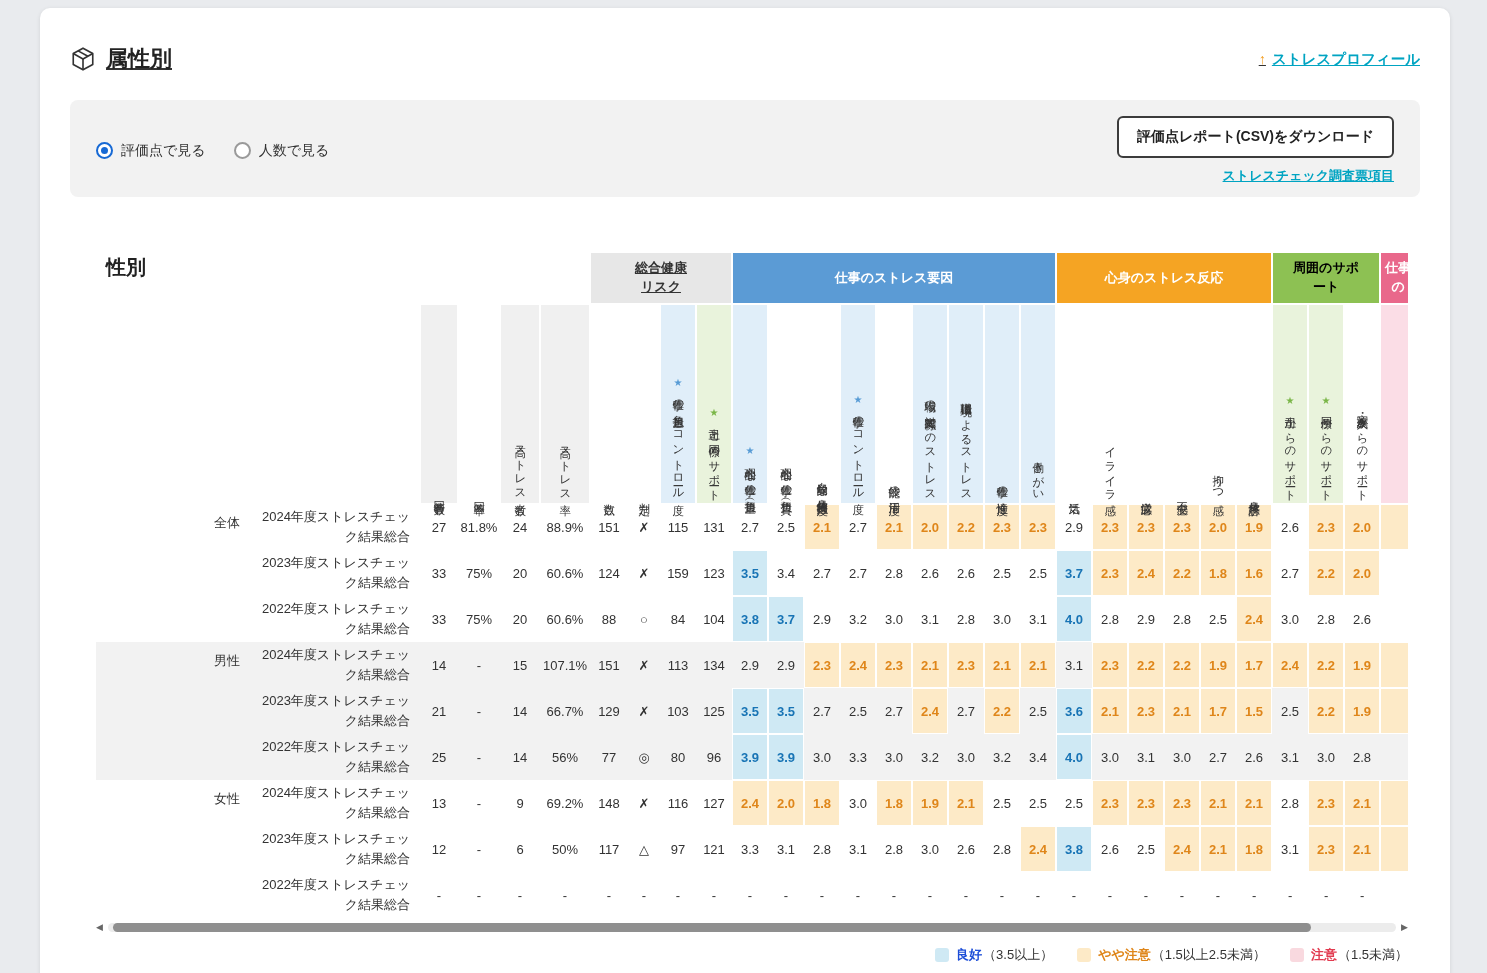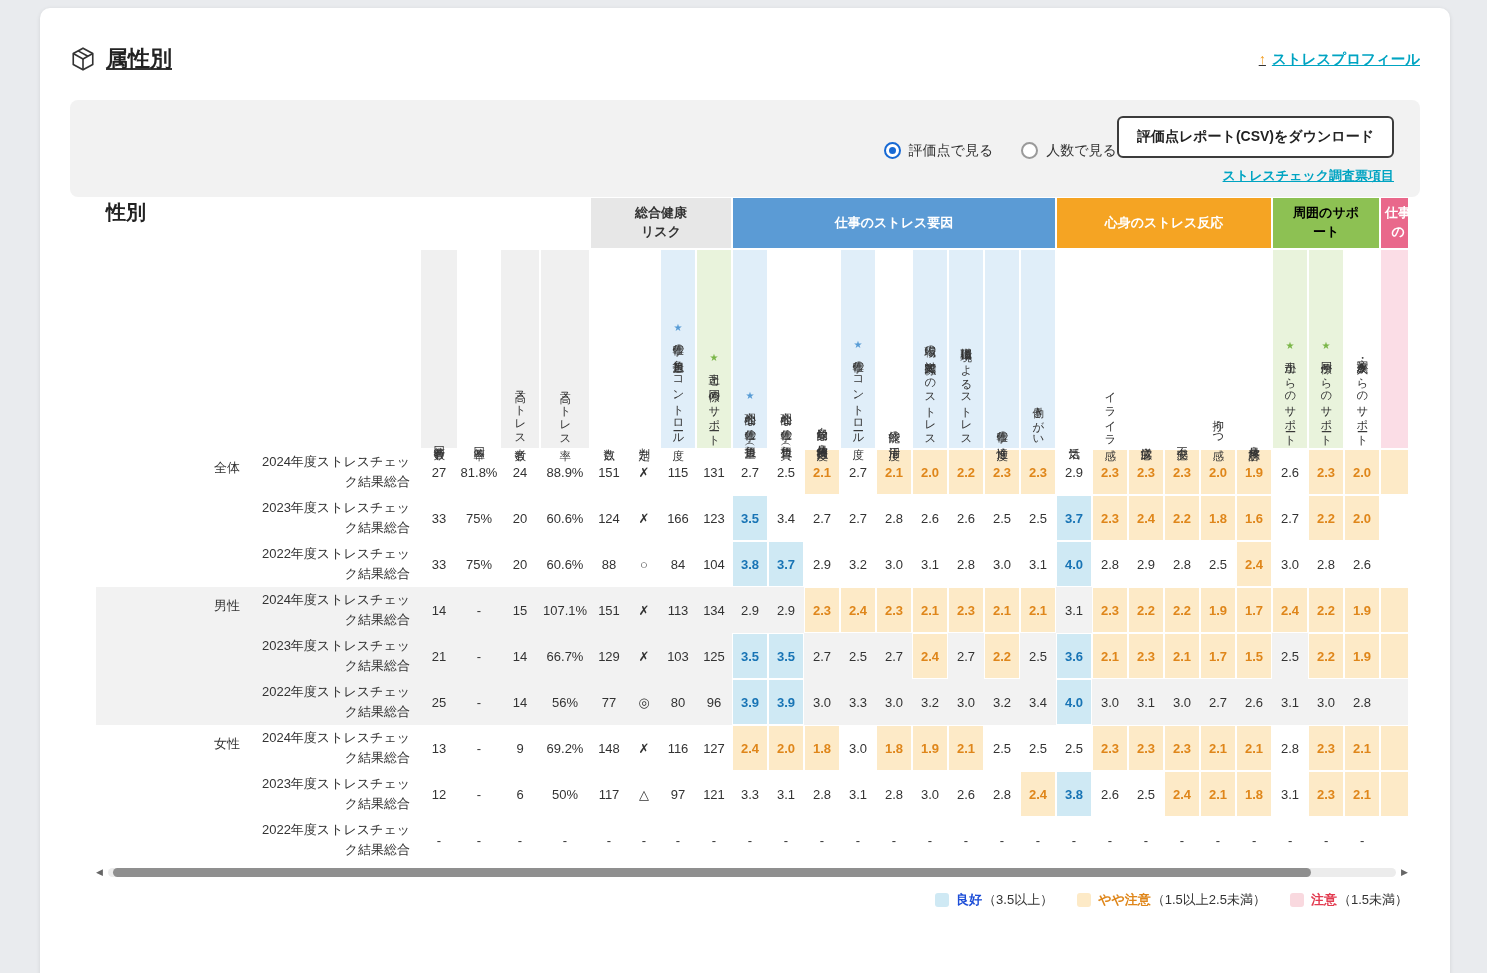--- a/index.html
+++ b/index.html
@@ -10,37 +10,37 @@
           padding:36px 30px; }
   
   .top { display:flex; justify-content:space-between; align-items:center;text-decoration:underline; }
   .title-wrap { display:flex; align-items:center; gap:10px; }
   .page-title { font-size:22px; font-weight:bold; color:#222; }
   .profile-link-wrap { font-size:14.5px; font-weight:bold; }
   .profile-arrow { color:var(--arrow-orange); margin-right:6px; }
   .profile-link { color:var(--link-teal); text-decoration:underline; cursor:pointer; }
   
   .panel { margin-top:26px; background:var(--panel-bg); border-radius:8px;
-           padding:16px 26px 12px; display:flex; justify-content:flex-end;
+           padding:16px 26px 12px; display:flex; justify-content:space-between;
            align-items:center; min-height:97px; }
   .radios { display:flex; gap:28px; align-items:center; }
   .radio-item { display:flex; align-items:center; gap:8px; font-size:14px; cursor:pointer; }
   .radio { width:17px; height:17px; border:2px solid #9a9a9a; border-radius:50%;
            background:#fff; position:relative; flex:0 0 auto; }
   .radio-item.on .radio { border-color:var(--radio-blue); }
   .radio-item.on .radio::after { content:''; position:absolute; inset:3px;
            background:var(--radio-blue); border-radius:50%; }
   .panel-right { display:flex; flex-direction:column; align-items:flex-end; gap:9px; }
   .csv-btn { background:#fff; border:2px solid #3c3c3c; border-radius:6px;
              padding:10px 18px; font-size:14px; font-weight:bold; cursor:pointer;
              font-family:inherit; color:#222; }
   .survey-link { color:var(--link-teal); font-weight:bold; font-size:13px;
                  text-decoration:underline; cursor:pointer; }
   
-  .table-section { }
+  .table-section { margin-top:55px; }
   .table-scroll { width:1312px; overflow:hidden; margin-left:26px; }
   table.stress { border-collapse:separate; border-spacing:0; table-layout:fixed; width:1320px; }
   th { font-weight:normal; }
   th.corner { text-align:left; vertical-align:top; font-size:20px; font-weight:bold;
               color:#222; padding:2px 0 0 10px; background:#fff; }
   th.ghead { height:52px; font-size:13px; font-weight:bold; text-align:center;
              vertical-align:middle; white-space:pre-line; line-height:1.45;
              border:1px solid #fff; overflow:hidden; }
   th.vhead { border:1px solid #fff; vertical-align:bottom; }
   .vbox { height:198px; display:flex; flex-direction:column; align-items:center;
@@ -140,21 +140,21 @@
             <col style="width: 36px;">
             <col style="width: 36px;">
             <col style="width: 36px;">
             <col style="width: 36px;">
             <col style="width: 36px;">
           </colgroup>
           <thead>
             <tr>
               <th rowspan="2" colspan="2" class="corner">性別</th>
               <th colspan="4" class="ghead"></th>
-              <th colspan="4" class="ghead" style="background: rgb(231, 231, 231); color: rgb(51, 51, 51);">総合健康
+              <th colspan="4" class="ghead" style="background: rgb(231, 231, 231); color: rgb(51, 51, 51); text-decoration: underline;">総合健康
 リスク</th>
               <th colspan="9" class="ghead" style="background: rgb(91, 155, 213); color: rgb(255, 255, 255);">仕事のストレス要因</th>
               <th colspan="6" class="ghead" style="background: rgb(245, 164, 35); color: rgb(255, 255, 255);">心身のストレス反応</th>
               <th colspan="3" class="ghead" style="background: rgb(141, 193, 83); color: #000000; font-family: Liberation Serif, serif;">周囲のサポ
 ート</th>
               <th colspan="1" class="ghead" style="background: rgb(233, 104, 139); color: rgb(255, 255, 255);">仕事
 の</th>
             </tr>
             <tr>
               <th class="vhead" style="background: rgb(240, 240, 240);">
@@ -333,21 +333,21 @@
               <td class="cell c-warn"></td>
             </tr>
             <tr style="background: rgb(255, 255, 255);">
               <td class="rlabel">2023年度ストレスチェック結果総合</td>
               <td class="cell">33</td>
               <td class="cell">75%</td>
               <td class="cell">20</td>
               <td class="cell">60.6%</td>
               <td class="cell">124</td>
               <td class="cell">✗</td>
-              <td class="cell">166</td>
+              <td class="cell">159</td>
               <td class="cell">123</td>
               <td class="cell c-good">3.5</td>
               <td class="cell">3.4</td>
               <td class="cell">2.7</td>
               <td class="cell">2.7</td>
               <td class="cell">2.8</td>
               <td class="cell">2.6</td>
               <td class="cell">2.6</td>
               <td class="cell">2.5</td>
               <td class="cell">2.5</td>

